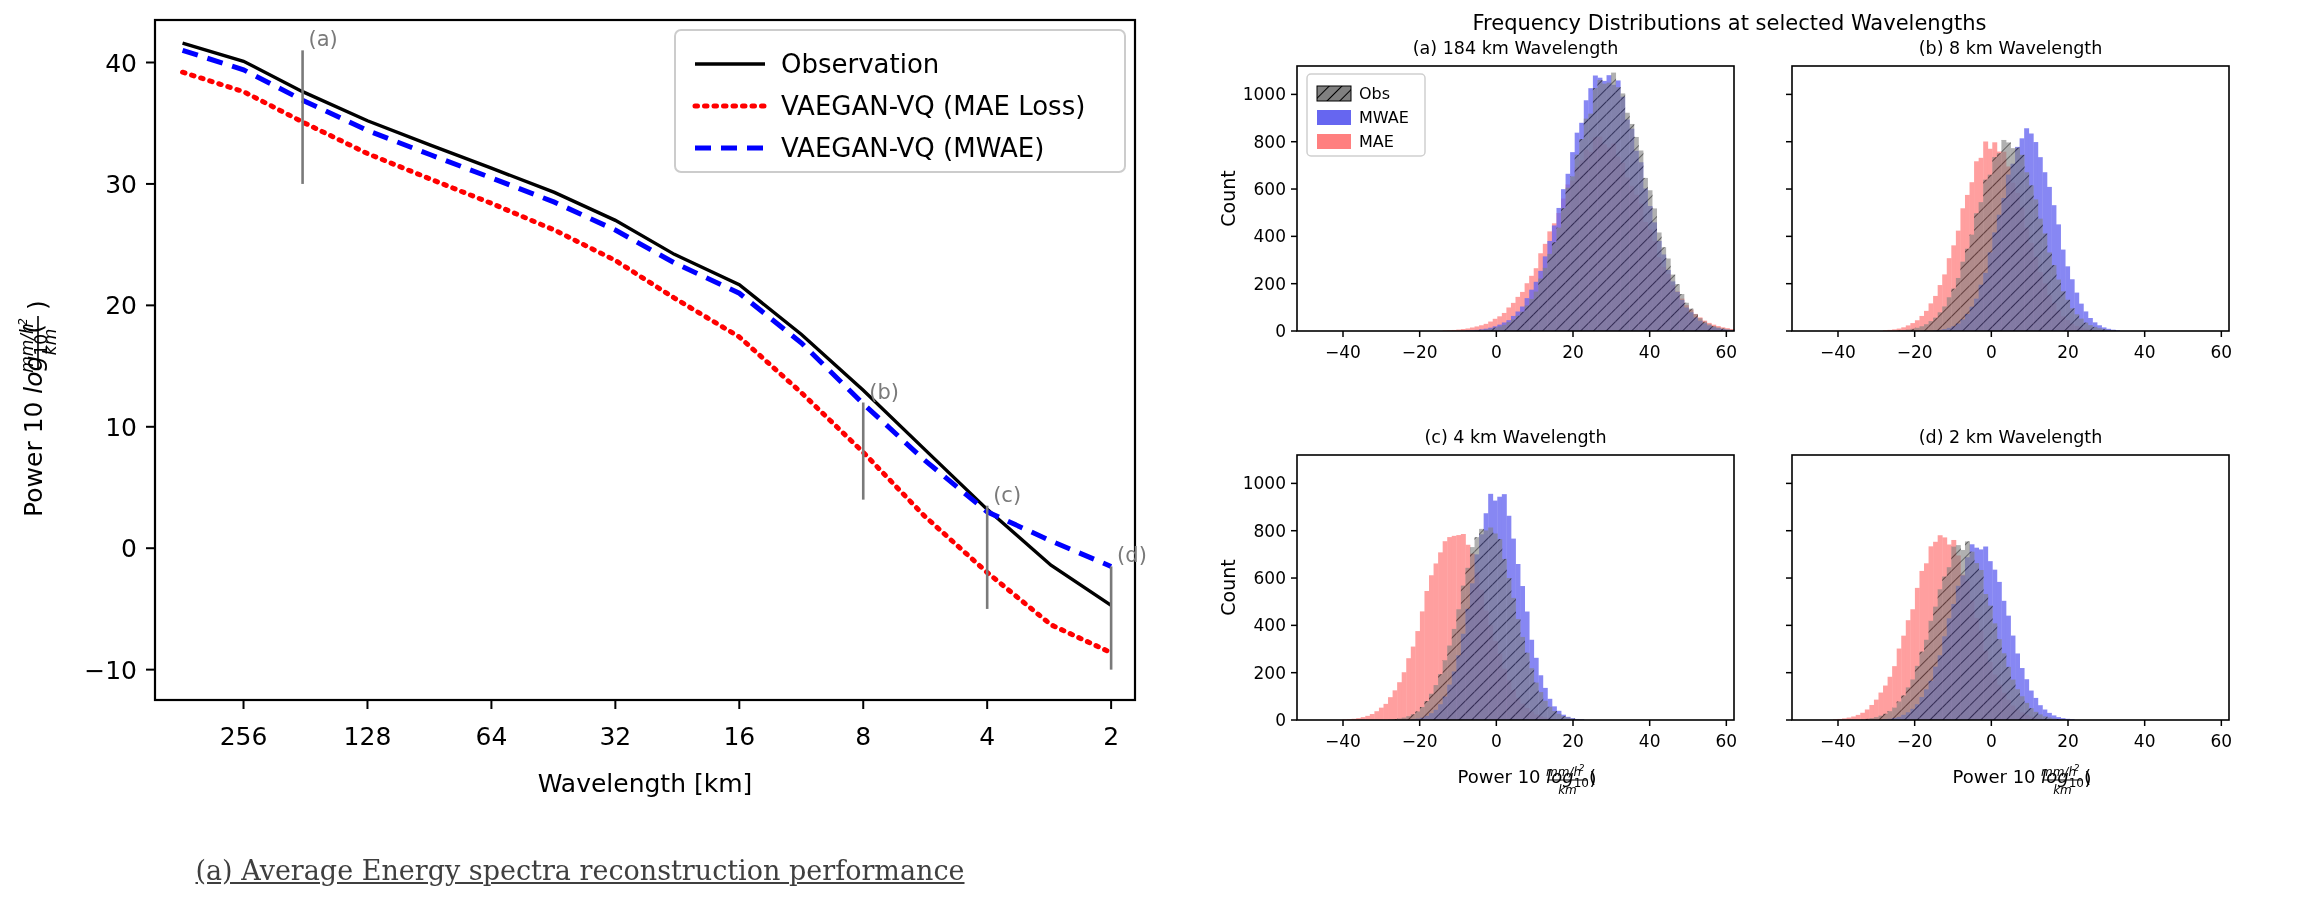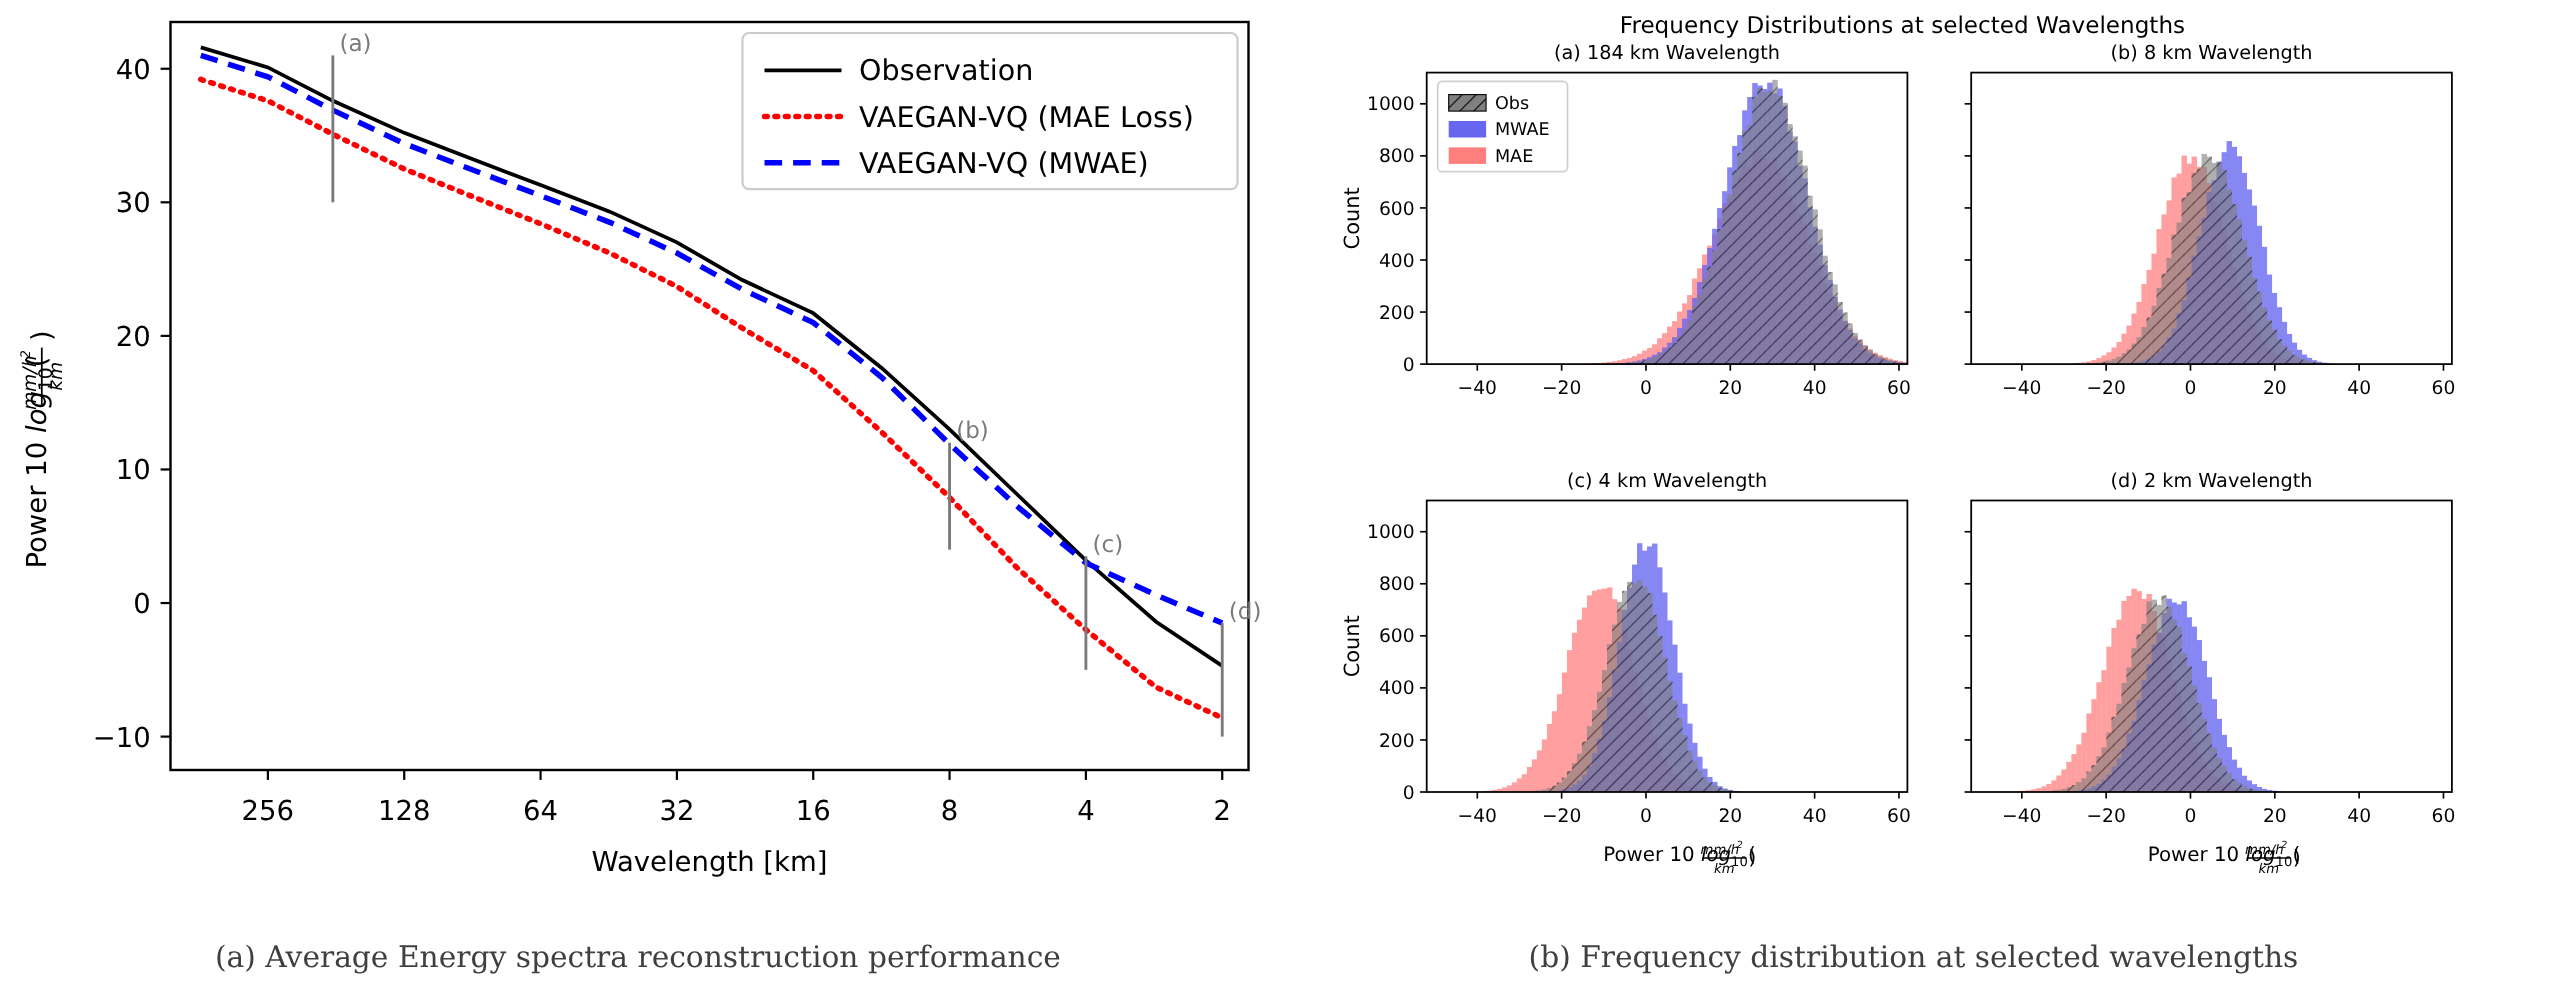--- a/index.html
+++ b/index.html
@@ -5,21 +5,21 @@
   html,body{margin:0;padding:0;background:#ffffff;}
   body{width:2319px;height:915px;font-family:"DejaVu Sans",sans-serif;overflow:hidden;}
   #figure{position:relative;width:2319px;height:915px;background:#fff;}
   .panel{position:absolute;}
   #panel-a{left:0;top:0;width:1160px;height:915px;}
   #panel-b{left:1160px;top:0;width:1159px;height:667px;}
   .caption{
     position:absolute;left:0;width:100%;text-align:center;
     font-family:"DejaVu Serif",serif;font-size:27px;color:#3f3f3f;
   }
-  #cap-a{top:855px;}
+  #cap-a{top:855px;text-decoration:underline;}
   #cap-b{top:855px;}
   svg{display:block;}
   text{font-family:"DejaVu Sans",sans-serif;fill:#000;}
   .tick-label{font-size:25px;}
   .axis-title{font-size:25px;}
   .legend-text{font-size:26px;}
   .hist-tick{font-size:17px;}
   .hist-title{font-size:17.5px;}
   .suptitle{font-size:21px;}
   .hist-legend-text{font-size:16px;}
@@ -1026,16 +1026,15 @@
         <line x1="632" y1="483.3928571428571" x2="626" y2="483.3928571428571" stroke="#000" stroke-width="1.5"></line>
         <g>
           <text x="792.5" y="783" text-anchor="start" font-size="18"><tspan>Power 10 </tspan><tspan font-style="italic">log</tspan><tspan font-size="12" dy="4">10</tspan><tspan dy="-4">(</tspan></text>
           <text x="898.5" y="776" text-anchor="middle" font-size="12" font-style="italic">mm/h</text>
           <text x="916.5" y="771" text-anchor="middle" font-size="9" font-style="italic">2</text>
           <line x1="882.5" y1="780" x2="922.5" y2="780" stroke="#000" stroke-width="1.2"></line>
           <text x="902.5" y="794" text-anchor="middle" font-size="12" font-style="italic">km</text>
           <text x="924.5" y="785" text-anchor="start" font-size="18">)</text>
         </g>
       </svg>
-    <div class="caption" id="cap-b">(b) Frequency distribution at selected wavelengths</div>
   </div>
 
 </div>
 
 </body></html>

